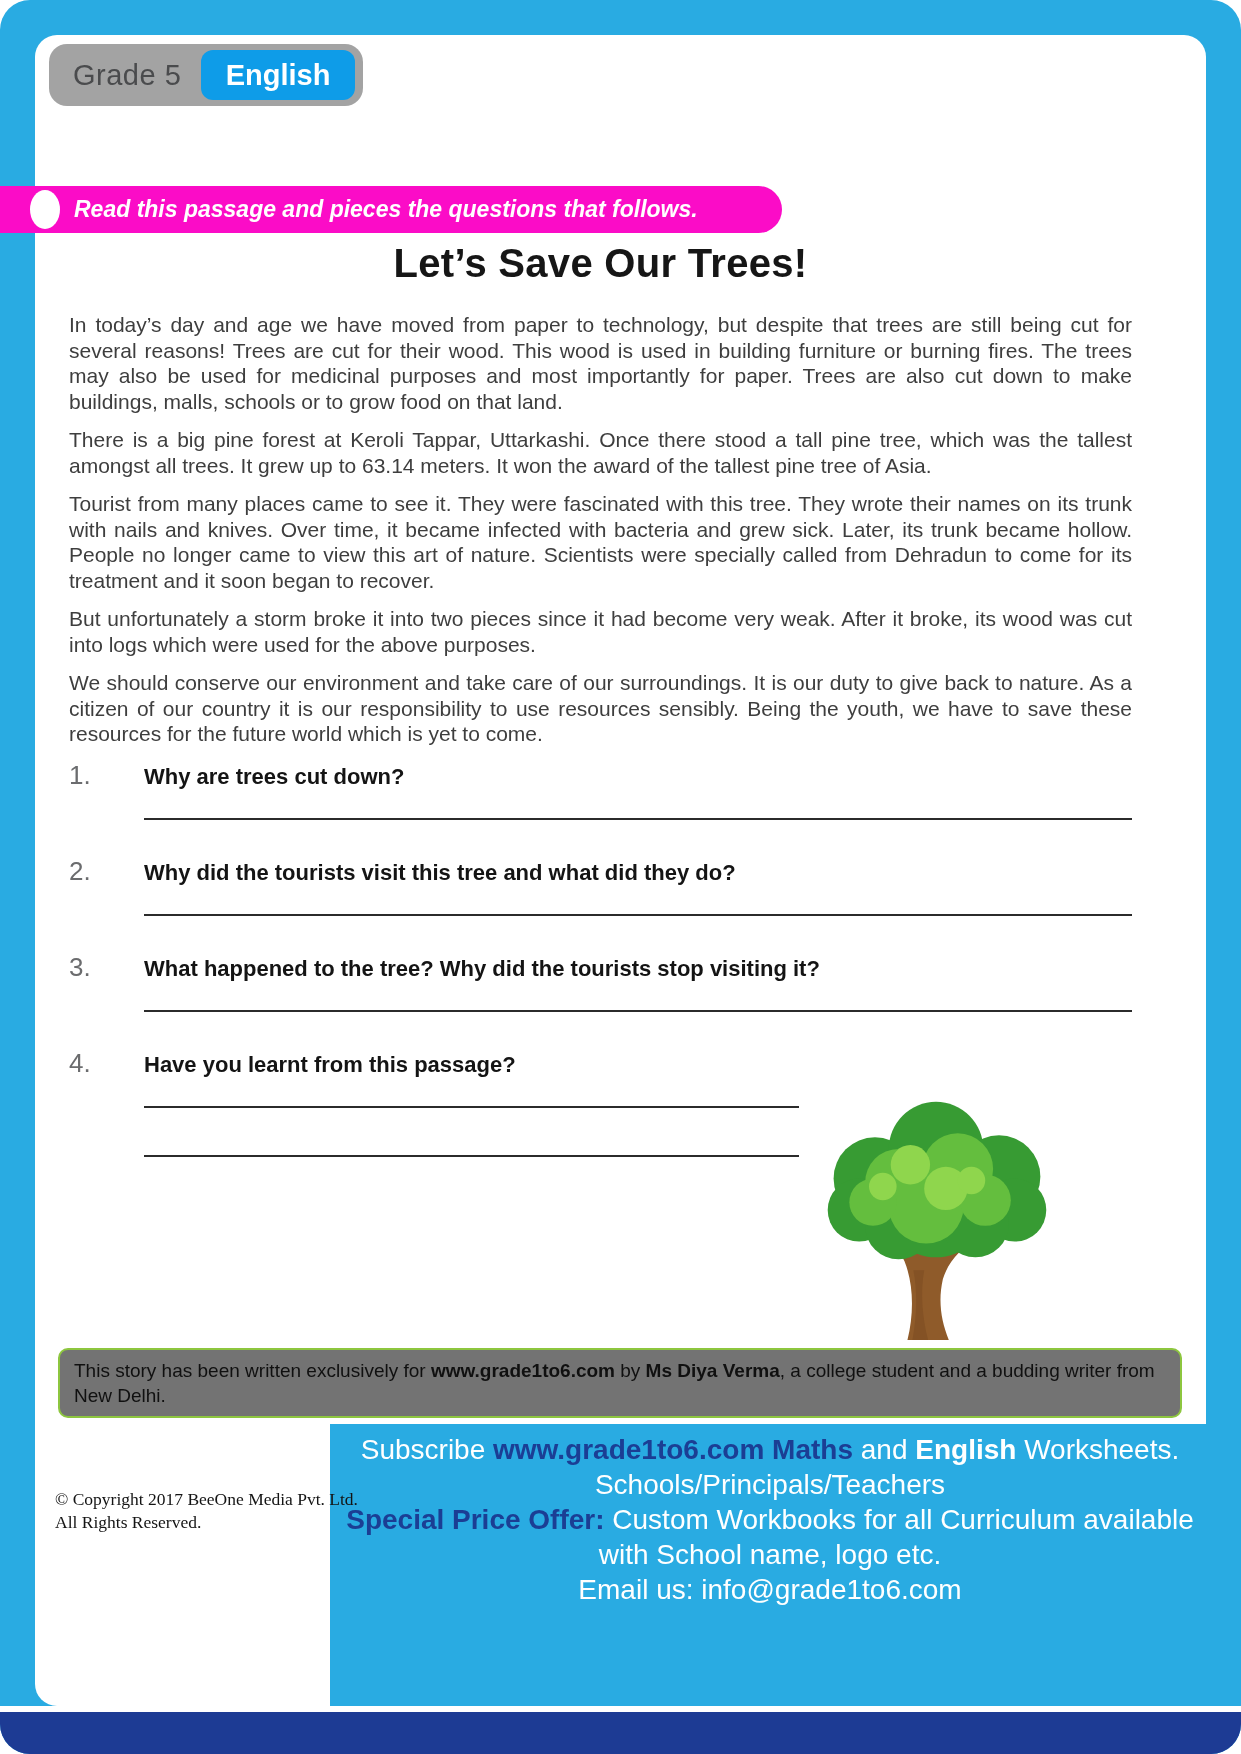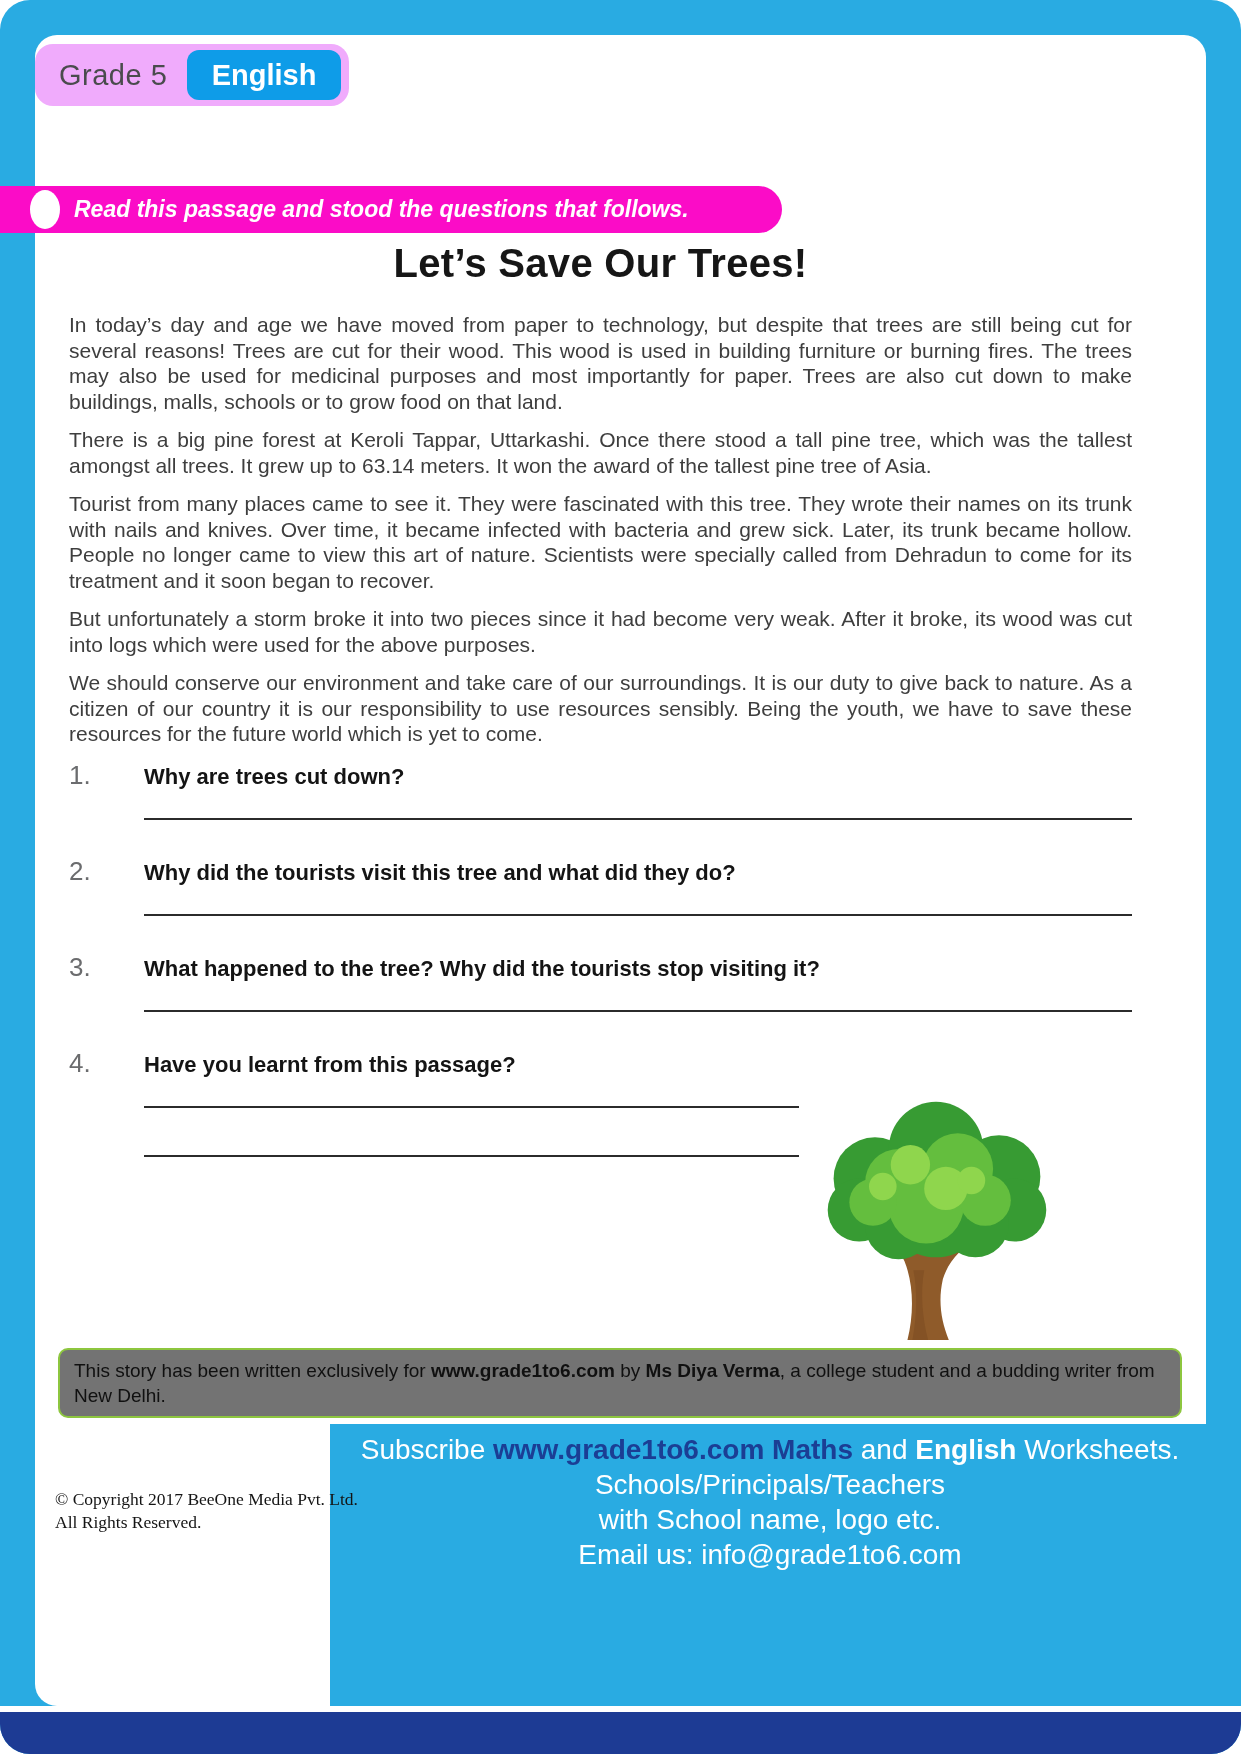--- a/index.html
+++ b/index.html
@@ -6,22 +6,22 @@
   html,body { background:#ffffff; }
   body { font-family:"Liberation Sans", sans-serif; }
 
   .page { position:relative; width:1241px; height:1754px; background:#29ABE2;
           border-radius:30px; overflow:hidden; margin:0 auto; }
 
   .content { position:absolute; left:35px; top:35px; width:1171px; height:1671px;
              background:#ffffff; border-radius:22px; }
 
   
-  .header-pill { position:absolute; left:35px; top:44px; width:314px; height:62px;
-                 background:#f0abfc; border-radius:18px; z-index:3; }
+  .header-pill { position:absolute; left:49px; top:44px; width:314px; height:62px;
+                 background:#a3a3a3; border-radius:18px; z-index:3; }
   .grade-label { position:absolute; left:24px; top:0; height:62px; line-height:62px;
                  font-size:29px; color:#4A4B4D; letter-spacing:.5px; }
   .subject-badge { position:absolute; left:152px; top:6px; width:154px; height:50px;
                    background:#0E9CE8; border-radius:12px; color:#fff; font-weight:bold;
                    font-size:29px; display:flex; align-items:center; justify-content:center; }
 
   
   .banner { position:absolute; left:0; top:186px; width:782px; height:47px;
             background:#FB0CC7; border-radius:0 24px 24px 0; z-index:4; }
   .banner-oval { position:absolute; left:30px; top:4px; width:30px; height:39px;
@@ -82,21 +82,21 @@
 
   <div class="content"></div>
 
   <div class="header-pill">
     <span class="grade-label">Grade 5</span>
     <span class="subject-badge">English</span>
   </div>
 
   <div class="banner">
     <span class="banner-oval"></span>
-    <span class="banner-text">Read this passage and stood the questions that follows.</span>
+    <span class="banner-text">Read this passage and pieces the questions that follows.</span>
   </div>
 
   <div class="flow">
     <div class="title">Let’s Save Our Trees!</div>
 
     <div class="para">In today’s day and age we have moved from paper to technology, but despite that trees are still being cut for several reasons! Trees are cut for their wood. This wood is used in building furniture or burning fires. The trees may also be used for medicinal purposes and most importantly for paper. Trees are also cut down to make buildings, malls, schools or to grow food on that land.</div>
     <div class="para">There is a big pine forest at Keroli Tappar, Uttarkashi. Once there stood a tall pine tree, which was the tallest amongst all trees. It grew up to 63.14 meters. It won the award of the tallest pine tree of Asia.</div>
     <div class="para">Tourist from many places came to see it. They were fascinated with this tree. They wrote their names on its trunk with nails and knives. Over time, it became infected with bacteria and grew sick. Later, its trunk became hollow. People no longer came to view this art of nature. Scientists were specially called from Dehradun to come for its treatment and it soon began to recover.</div>
     <div class="para">But unfortunately a storm broke it into two pieces since it had become very weak. After it broke, its wood was cut into logs which were used for the above purposes.</div>
     <div class="para">We should conserve our environment and take care of our surroundings. It is our duty to give back to nature. As a citizen of our country it is our responsibility to use resources sensibly. Being the youth, we have to save these resources for the future world which is yet to come.</div>
@@ -166,20 +166,21 @@
     </svg>
   </div>
 
   <div class="attribution"><span>This story has been written exclusively for </span><b>www.grade1to6.com</b><span> by </span><b>Ms Diya Verma</b><span>, a college student and a budding writer from New Delhi.</span></div>
 
   <div class="footer-blue"></div>
 
   <div class="footer-text">
     <div class="line"><span>Subscribe </span><span class="navy-bold">www.grade1to6.com Maths</span><span> and </span><span class="white-bold">English</span><span> Worksheets.</span></div>
     <div class="line">Schools/Principals/Teachers</div>
+    <div class="line"><span class="navy-bold">Special Price Offer:</span><span> Custom Workbooks for all Curriculum available</span></div>
     <div class="line">with School name, logo etc.</div>
     <div class="line">Email us: info@grade1to6.com</div>
   </div>
 
   <div class="copyright">
     <div>© Copyright 2017 BeeOne Media Pvt. Ltd.</div>
     <div>All Rights Reserved.</div>
   </div>
 
   <div class="strip-gap"></div>

